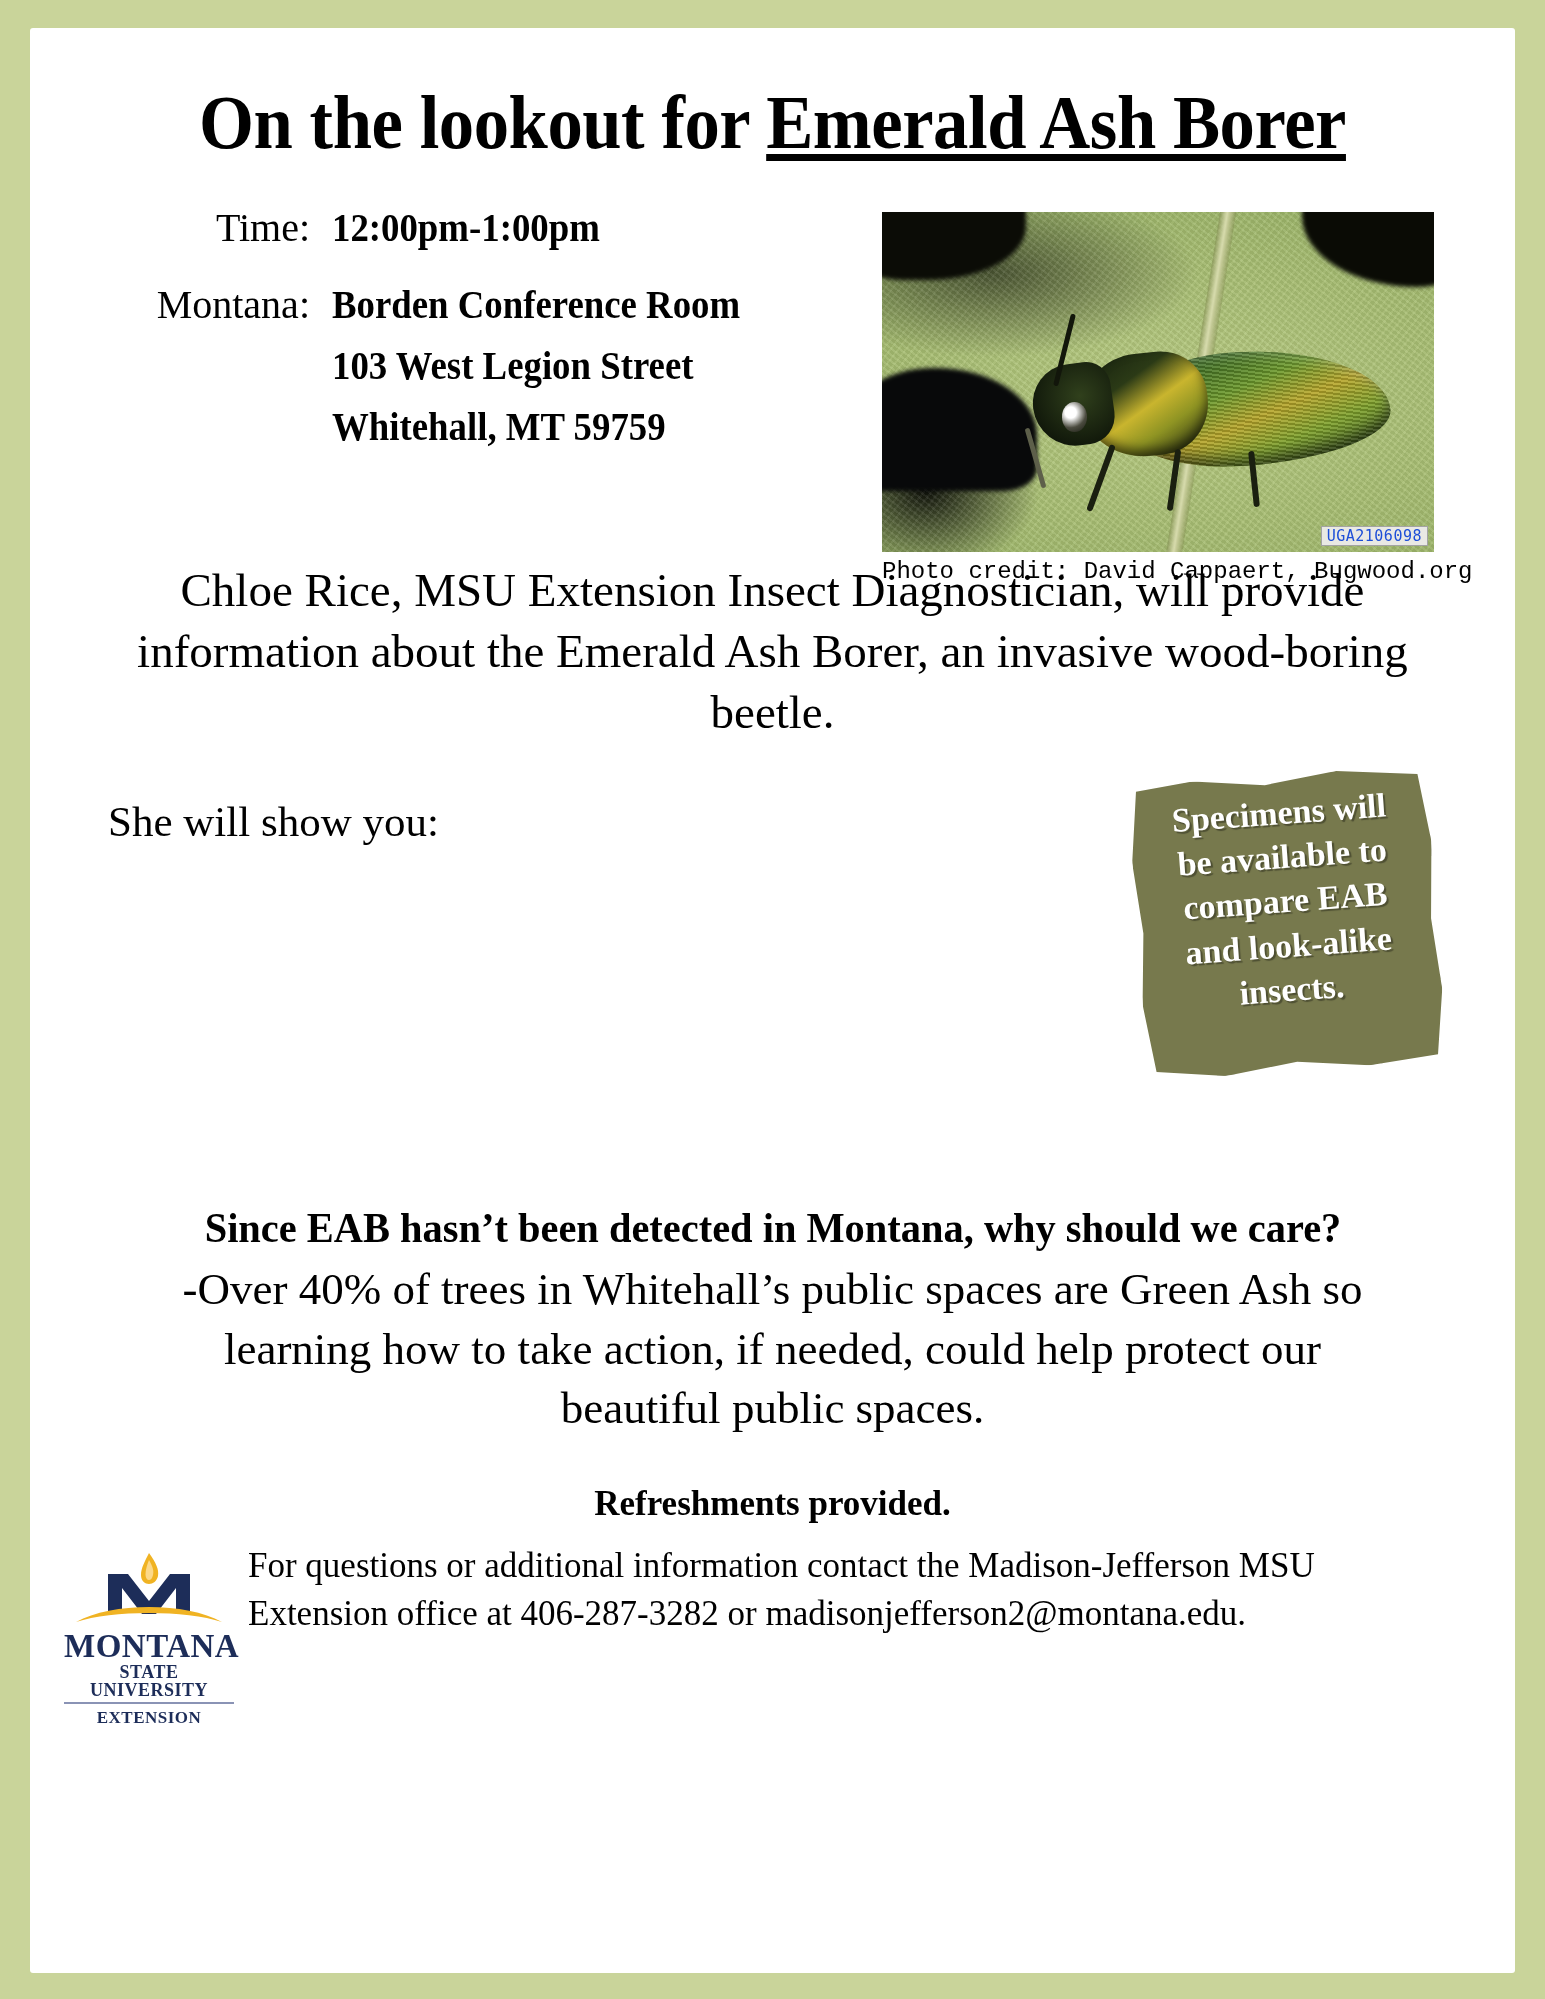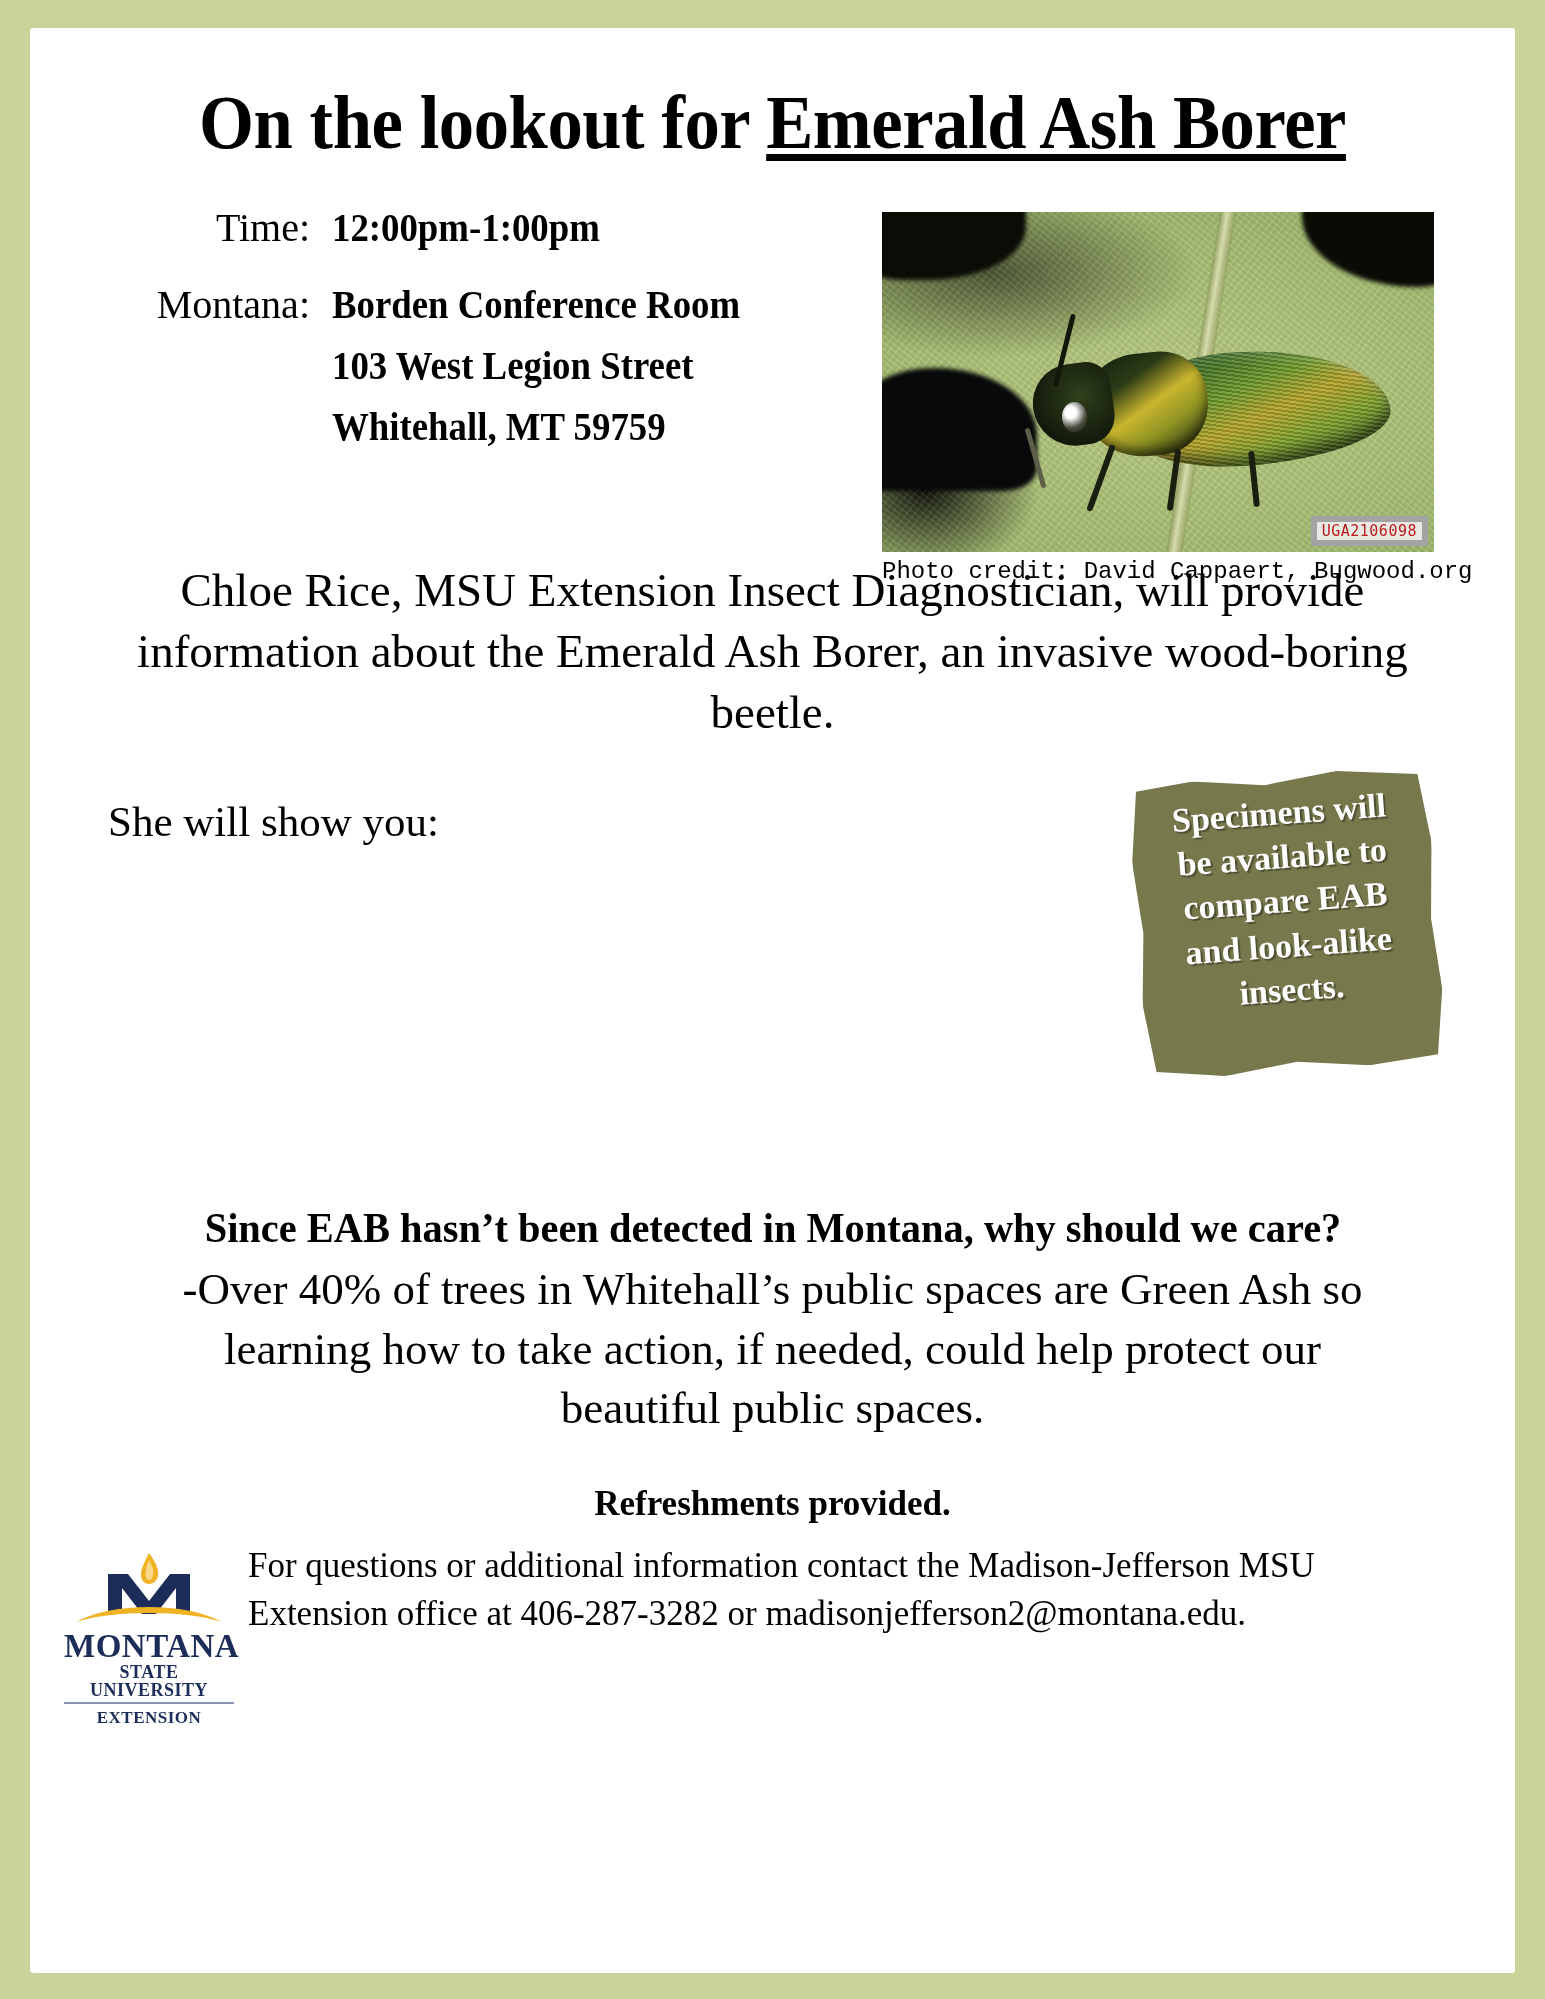--- a/index.html
+++ b/index.html
@@ -176,26 +176,26 @@
   .b-ant2 { left: 2%; top: 58%; width: 5px; height: 62px; transform: rotate(-16deg); background:#5d5f4a;}
   .b-leg { position: absolute; background:#1a1f10; border-radius: 3px; }
   .b-leg.l1 { left: 20%; top: 70%; width: 6px; height: 70px; transform: rotate(20deg); }
   .b-leg.l2 { left: 40%; top: 74%; width: 6px; height: 62px; transform: rotate(8deg); }
   .b-leg.l3 { left: 62%; top: 76%; width: 6px; height: 56px; transform: rotate(-6deg); }
   .watermark {
     position: absolute;
     right: 6px;
     bottom: 6px;
     background: #e9e9e4;
-    color: #b91c1c;
+    color: #1d4ed8;
     font-family: "DejaVu Sans Mono", "Liberation Mono", monospace;
     font-size: 15px;
     letter-spacing: .5px;
     padding: 1px 5px;
-    border: 6px solid #a3a3a3;
+    border: 1px solid #a3a3a3;
     line-height: 1.1;
   }
   .photo-credit {
     margin-top: 6px;
     text-align: right;
     font-size: 24px;
     color: #000;
     white-space: nowrap;
     font-family: Liberation Mono, monospace;
   }

